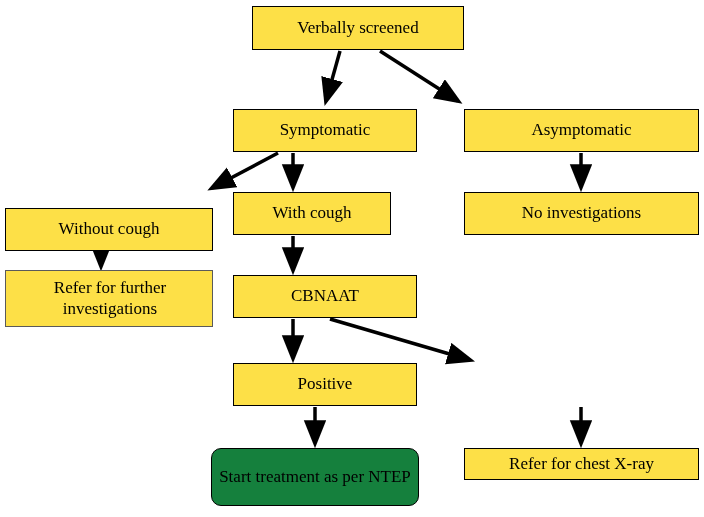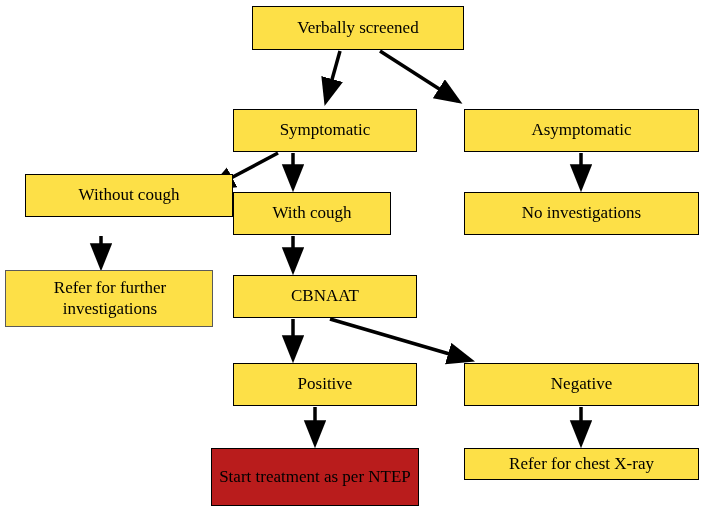--- a/index.html
+++ b/index.html
@@ -24,22 +24,23 @@
     display: flex;
     align-items: center;
     justify-content: center;
     text-align: center;
     font-size: 17px;
     line-height: 1.18;
     padding: 2px 4px;
     z-index: 2;
   }
   .node.shaded {
-    background: #b91c1c;
+    background: #15803d;
     border-color: #000000;
+    border-radius: 10px;
   }
   .node.soft {
     border-color: #5a5a5a;
     padding-left: 6px;
   }
   svg.edges {
     position: absolute;
     left: 0;
     top: 0;
     width: 704px;
@@ -81,31 +82,30 @@
 
     <line x1="581" y1="407" x2="581" y2="443" stroke="#000000" stroke-width="3.5" marker-end="url(#arrow)"></line>
   </svg>
 
   <div class="node" style="left:252px; top:6px; width:212px; height:44px;">Verbally screened</div>
 
   <div class="node" style="left:233px; top:109px; width:184px; height:43px;text-align:center;">Symptomatic</div>
 
   <div class="node" style="left:464px; top:109px; width:235px; height:43px;">Asymptomatic</div>
 
-  <div class="node" style="left:5px; top:174px; width:208px; height:43px;margin-left:20px;">Without cough</div>
+  <div class="node" style="left:5px; top:208px; width:208px; height:43px;">Without cough</div>
 
   <div class="node" style="left:233px; top:192px; width:158px; height:43px;">With cough</div>
 
   <div class="node" style="left:464px; top:192px; width:235px; height:43px;">No investigations</div>
 
   <div class="node soft" style="left:5px; top:270px; width:208px; height:57px;">Refer for further investigations</div>
 
   <div class="node" style="left:233px; top:275px; width:184px; height:43px;">CBNAAT</div>
 
   <div class="node" style="left:233px; top:363px; width:184px; height:43px;">Positive</div>
 
-  <div class="node" style="left:464px; top:363px; width:235px; height:43px;">Negative</div>
 
   <div class="node shaded" style="left:211px; top:448px; width:208px; height:58px;">Start treatment as per NTEP</div>
 
   <div class="node" style="left:464px; top:448px; width:235px; height:32px;">Refer for chest X-ray</div>
 
 </div>
 
 </body></html>

